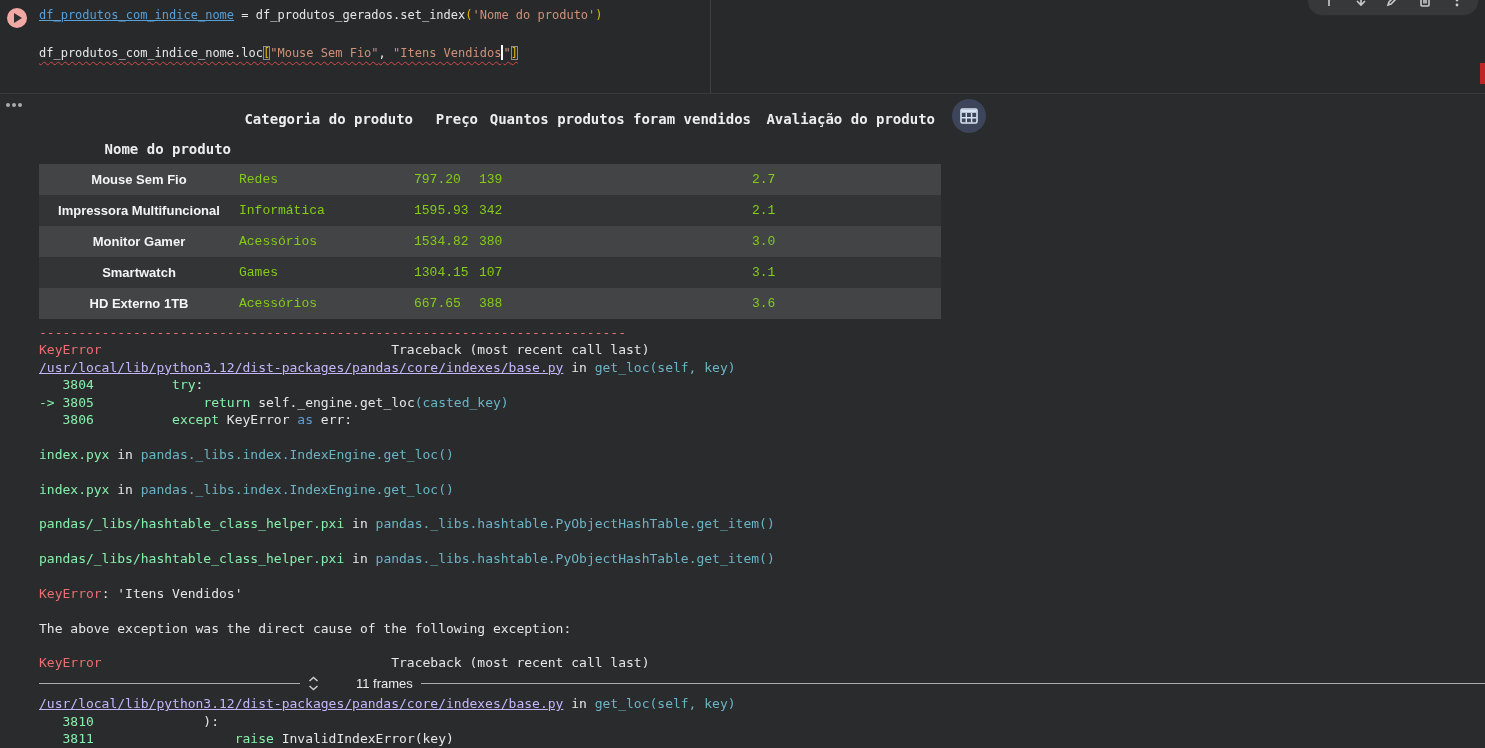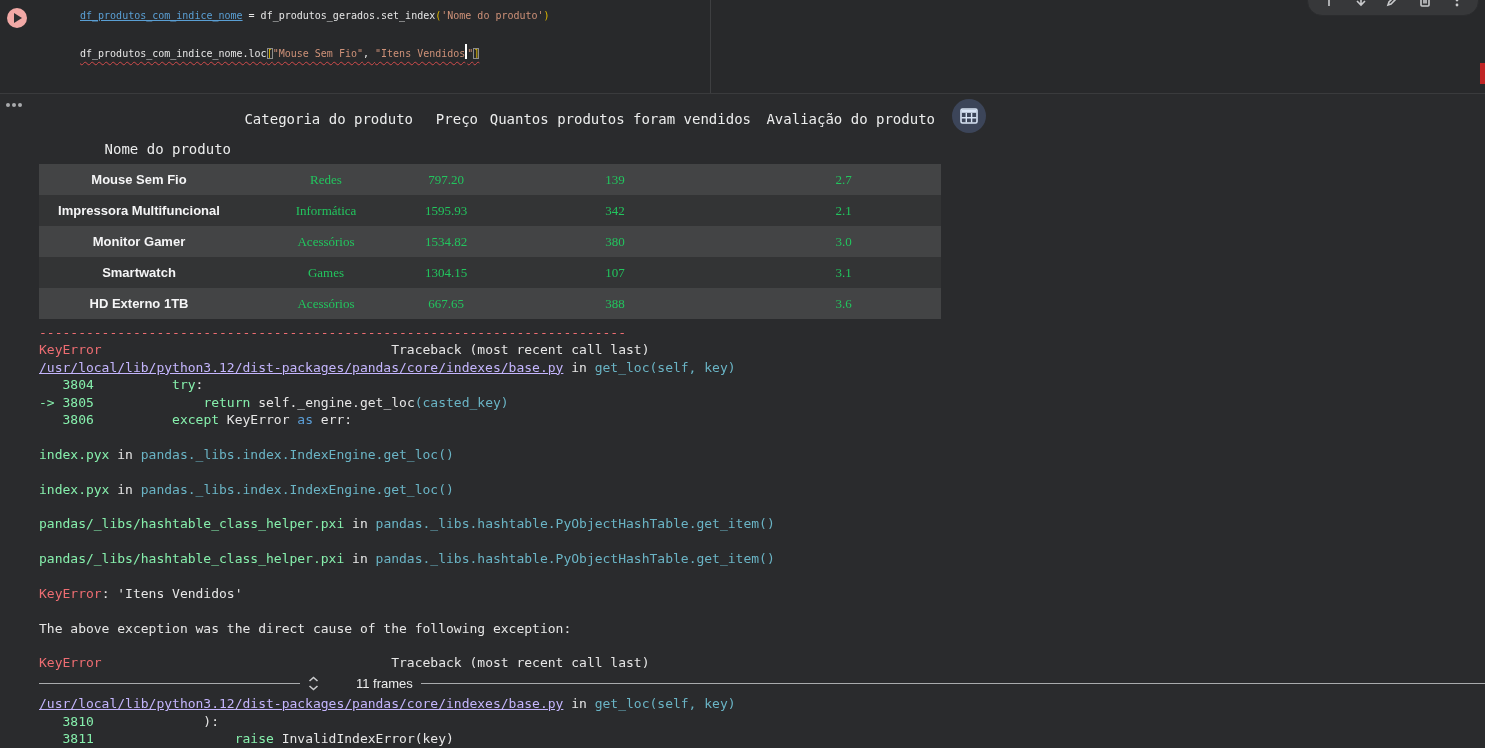--- a/index.html
+++ b/index.html
@@ -5,21 +5,21 @@
   html,body{margin:0;padding:0;}
   body{width:1485px;height:748px;background:#2a2b2d;overflow:hidden;position:relative;
        font-family:"DejaVu Sans Mono",monospace;}
   
   .code-cell{position:absolute;left:0;top:0;width:1485px;height:93px;background:#28292b;
              border-bottom:1px solid #3a3b3d;}
   .run-btn{position:absolute;left:7px;top:8px;width:20px;height:20px;border-radius:50%;
            background:#f2a9a6;display:flex;align-items:center;justify-content:center;cursor:pointer;}
   .run-btn .tri{width:0;height:0;border-left:8px solid #2e2f31;border-top:5px solid transparent;
                 border-bottom:5px solid transparent;margin-left:2px;}
-  .code-editor{position:absolute;left:39px;top:6px;font-size:10px;line-height:19px;color:#e6e6e6;margin-left:41px;}
+  .code-editor{position:absolute;left:39px;top:6px;font-size:12px;line-height:19px;color:#e6e6e6;}
   .code-line{white-space:pre;height:19px;}
   .seg-p{color:#e6e6e6;}
   .seg-vl{color:#5a9fd4;text-decoration:underline;cursor:pointer;}
   .seg-s{color:#ce9178;}
   .seg-g1{color:#ddb700;}
   .seg-g2{color:#d46ed4;}
   .seg-box{outline:1px solid #8d8d8d;outline-offset:-1px;}
   .squiggly{text-decoration:underline;text-decoration-style:wavy;text-decoration-color:#d14b4b;
             text-decoration-thickness:1px;text-underline-offset:4px;}
   .seg-cursor{display:inline-block;width:2px;height:15px;background:#ffffff;vertical-align:text-bottom;}
@@ -33,28 +33,28 @@
   .tb-icon svg{stroke:#c9cacc;fill:none;stroke-width:1.6;}
   
   .output-options{position:absolute;left:6px;top:103px;display:flex;gap:2px;cursor:pointer;}
   .output-options i{width:4px;height:4px;border-radius:50%;background:#a9abad;display:block;}
   
   .df-wrap{position:absolute;left:39px;top:103px;}
   table.df{border-collapse:collapse;table-layout:fixed;width:902px;}
   table.df col.c-idx{width:200px;} table.df col.c-cat{width:175px;}
   table.df col.c-pre{width:65px;}  table.df col.c-qtd{width:273px;}
   table.df col.c-ava{width:189px;}
-  table.df th{font-family:"DejaVu Sans Mono",monospace;font-weight:normal;font-size:14px;
+  table.df th{font-family:"DejaVu Sans Mono",monospace;font-weight:bold;font-size:14px;
               color:#eceded;text-align:right;padding:0 1px 0 0;}
   table.df tr.hdr{height:31px;} table.df tr.idxname{height:30px;}
   table.df tr.hdr th:last-child{padding-right:6px;}
   table.df tr.idxname th{text-align:right;padding-right:8px;}
   table.df tr.data{height:31px;}
-  table.df tr.data td{font-family:Liberation Serif, serif;font-size:13px;color:#22c55e;
-                      text-align:center;padding:0 1px 0 0;}
+  table.df tr.data td{font-family:Liberation Mono, monospace;font-size:13px;color:#84cc16;
+                      text-align:left;padding:0 1px 0 0;}
   table.df tr.data td:last-child{padding-right:6px;}
   table.df tr.data th{font-family:"Liberation Sans",sans-serif;font-size:13px;font-weight:bold;
                       color:#f5f5f6;text-align:center;padding:0;}
   table.df tr.row-light{background:#434445;} table.df tr.row-dark{background:#333435;}
   .df-convert-btn{position:absolute;left:913px;top:-4px;width:34px;height:34px;border-radius:50%;
                   background:#3c4559;display:flex;align-items:center;justify-content:center;cursor:pointer;}
   
   .traceback{position:absolute;left:39px;top:324px;width:1446px;font-size:13px;line-height:17.4px;
              color:#e8e8e8;}
   .tb-line{white-space:pre;height:17.4px;}

